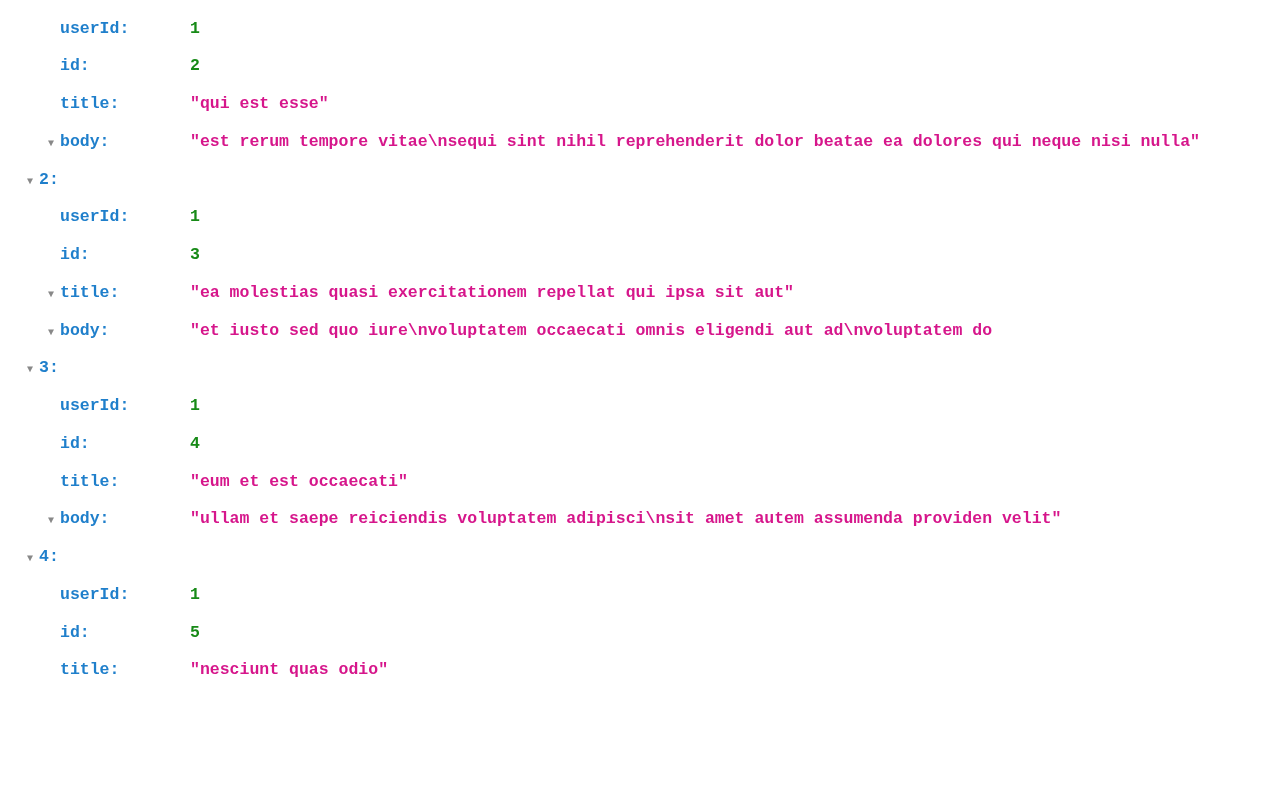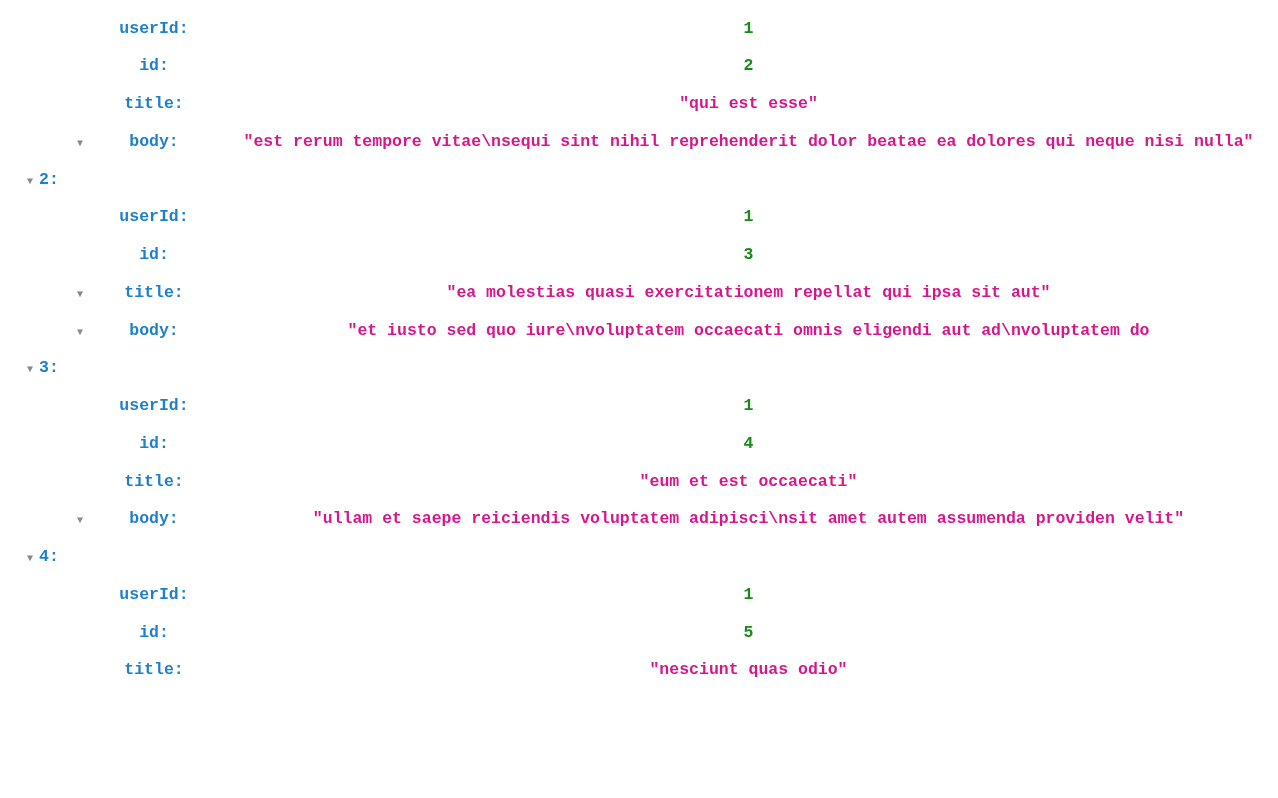--- a/index.html
+++ b/index.html
@@ -46,21 +46,21 @@
     white-space: normal;
     word-break: break-word;
   }
   .val-cell {
     flex: 1 1 auto;
     min-width: 0;
   }
   .val-cell.nowrap { white-space: nowrap; overflow: hidden; }
   
   .lvl-group-key { padding-left: 23px; }
-  .lvl-prop      { padding-left: 73px; text-align: center; }
+  .lvl-prop      { padding-left: 44px; }
   
   .lvl-prop .key-cell { width: 130px; }
   .lvl-group-key .key-cell { width: auto; }
 </style>
 </head>
 <body>
 
 <div id="tree-root">
     <div class="row lvl-prop">
       <span class="toggle"></span>

